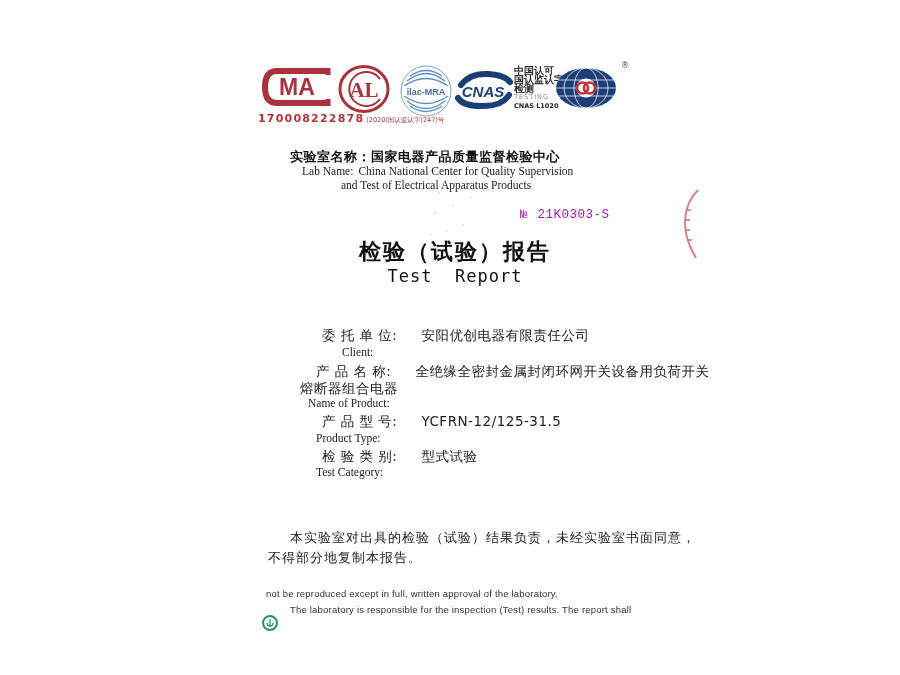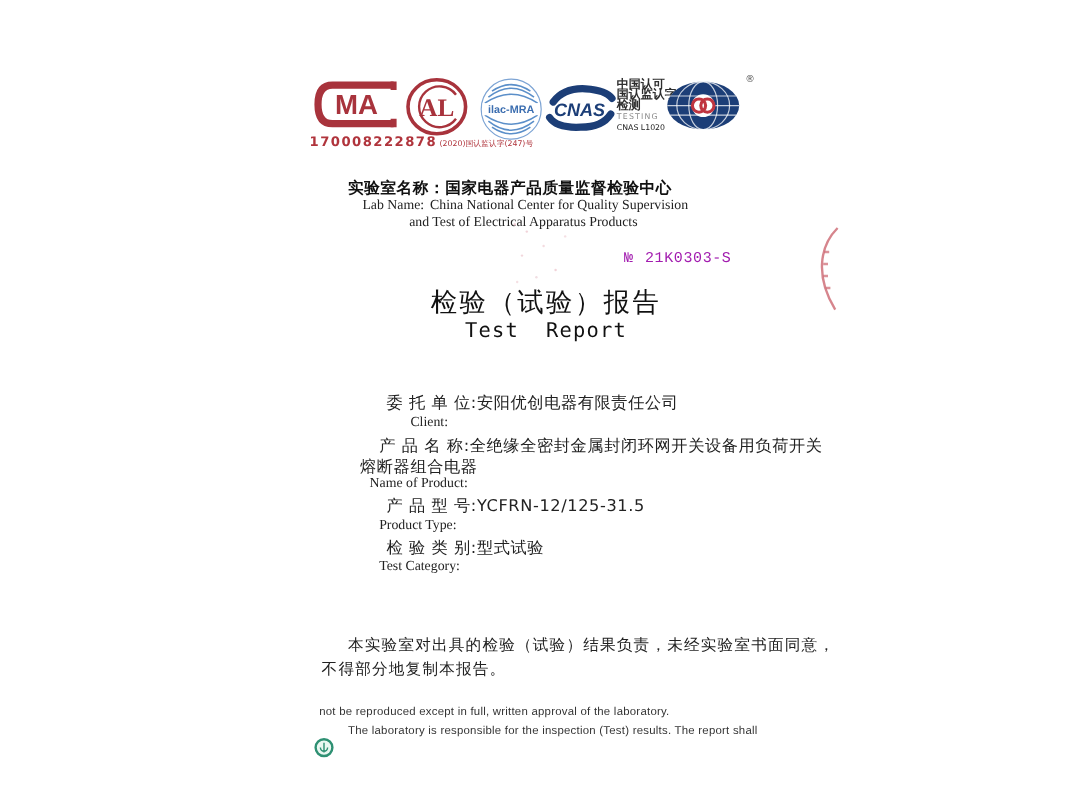--- a/index.html
+++ b/index.html
@@ -9,43 +9,43 @@
   }
   .abs { position:absolute; white-space:nowrap; }
 
   
   .cma-number-line { top:107px; left:258px; color:#b0343c; }
   .cma-number { font-size:11px; font-weight:bold; letter-spacing:1.2px; }
   .cma-approval { font-size:6.5px; margin-left:2px; }
   .accr-block { top:67px; left:514px; line-height:8.8px; }
   .accr-cn { font-size:10px; color:#2e2e2e; font-weight:bold; }
   .accr-testing { font-size:6.5px; color:#8a8a8a; letter-spacing:1px; }
-  .accr-cnas { font-size:6.5px; color:#222; font-weight:normal; }
+  .accr-cnas { font-size:6.5px; color:#222; font-weight:bold; }
   .registered { top:61px; left:621px; font-size:8px; color:#555; }
 
   
   .lab-cn { top:148px; left:290px; font-size:13px; font-weight:bold; letter-spacing:0.5px; color:#111; }
   .lab-en { font-family:"Liberation Serif", serif; font-size:11.5px; color:#222; }
   .lab-en1 { top:165px; left:302px; }
   .lab-en1 .t { margin-left:5px; }
   .lab-en2 { top:179px; left:341px; }
 
   .report-no { top:208px; left:520px; font-family:Liberation Mono, monospace; font-size:12.5px; color:#a21caf; }
   .report-no .num { margin-left:10px; letter-spacing:0.5px; }
 
   
   .title-cn { top:237px; left:240px; width:430px; text-align:center;
-              font-size:22px; font-weight:normal; letter-spacing:2px; color:#111; }
+              font-size:22px; font-weight:bold; letter-spacing:2px; color:#111; }
   .title-en { top:266px; left:240px; width:430px; text-align:center;
               font-family:"DejaVu Sans Mono", monospace; font-size:17px;
               letter-spacing:1px; white-space:pre; color:#111; }
 
   
   .cn-row { font-size:13.5px; color:#222; letter-spacing:0.5px; }
-  .cn-row .val { margin-left:0; }
+  .cn-row .val { margin-left:24px; }
   .cn-wrap { font-size:13.5px; color:#222; letter-spacing:0.5px; }
   .sub { font-family:"Liberation Serif", serif; font-size:11.5px; color:#222; }
 
   .f1 { top:327px; left:322px; }  .f1s { top:346px; left:342px; }
   .f2 { top:363px; left:316px; }  .f2w { top:380px; left:300px; }  .f2s { top:397px; left:308px; }
   .f3 { top:413px; left:322px; }  .f3s { top:432px; left:316px; }
   .f4 { top:448px; left:322px; }  .f4s { top:466px; left:316px; }
 
   
   .disc-cn { font-size:13px; color:#222; letter-spacing:1px; }

